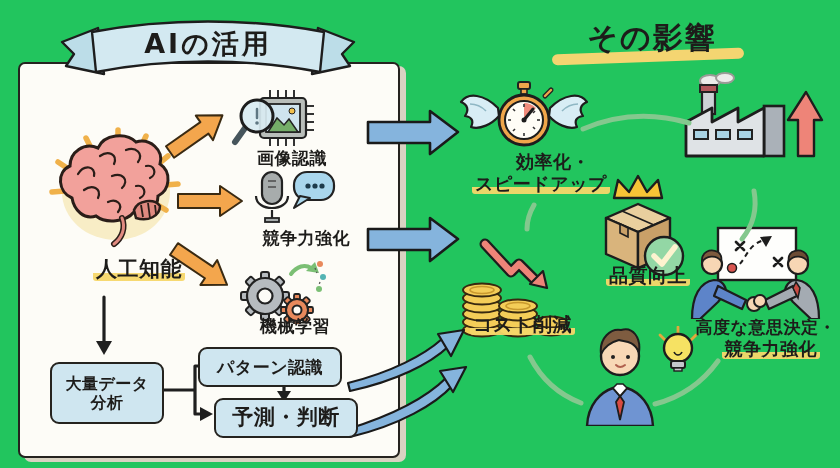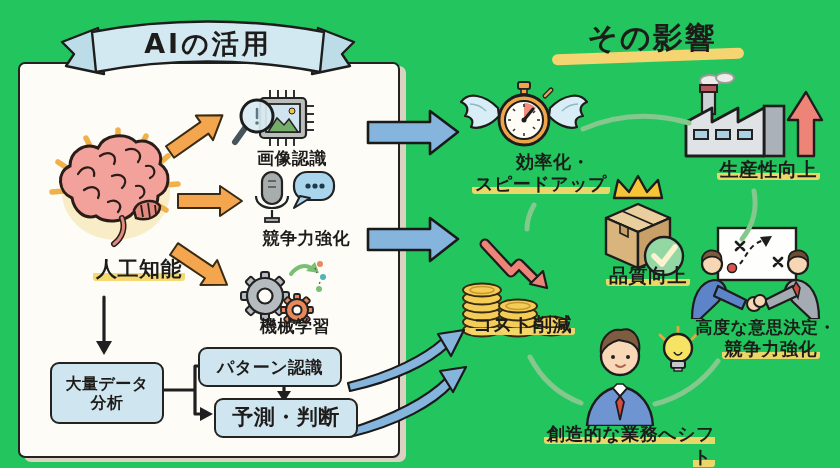--- a/index.html
+++ b/index.html
@@ -239,23 +239,20 @@
     <ellipse cx="53" cy="8" rx="9" ry="5" fill="#ececea" stroke="#9b9b97" stroke-width="2"></ellipse>
     <rect x="30" y="18" width="13" height="26" fill="#cdd2d6" stroke="#222" stroke-width="2.2"></rect>
     <rect x="28" y="15" width="17" height="7" fill="#b2575b" stroke="#222" stroke-width="2"></rect>
     <rect x="92" y="36" width="20" height="50" fill="#aab1b8" stroke="#1d1d1d" stroke-width="2.6"></rect>
     <path d="M14,86 L14,52 L40,38 L40,52 L66,38 L66,52 L92,38 L92,86 Z" fill="#dfe3e6" stroke="#1d1d1d" stroke-width="2.8" stroke-linejoin="round"></path>
     <rect x="22" y="60" width="14" height="9" fill="#a9d3e4" stroke="#222" stroke-width="2"></rect>
     <rect x="44" y="60" width="14" height="9" fill="#a9d3e4" stroke="#222" stroke-width="2"></rect>
     <rect x="66" y="60" width="14" height="9" fill="#a9d3e4" stroke="#222" stroke-width="2"></rect>
     <polygon points="126,86 126,50 116,50 134,22 150,50 142,50 142,86" fill="#ee8478" stroke="#1d1d1d" stroke-width="2.4" stroke-linejoin="round"></polygon>
   </svg>
-  <div class="lbl" style="left:674px;top:158px;width:146px;font-size:19px;z-index:6;">
-    <span class="hl">生産性向上</span>
-  </div>
 
   <svg class="abs" style="left:578px;top:168px;z-index:4;" width="112" height="112" viewBox="0 0 112 112">
     <polygon points="36,30 40,12 51,24 60,8 69,24 80,12 84,30" fill="#f6c436" stroke="#1d1d1d" stroke-width="2.4" stroke-linejoin="round"></polygon>
     <polygon points="28,50 60,36 92,50 60,64" fill="#e9cf9e" stroke="#1d1d1d" stroke-width="2.4" stroke-linejoin="round"></polygon>
     <polygon points="28,50 60,64 60,100 28,86" fill="#d9b47c" stroke="#1d1d1d" stroke-width="2.4" stroke-linejoin="round"></polygon>
     <polygon points="92,50 60,64 60,100 92,86" fill="#c9a068" stroke="#1d1d1d" stroke-width="2.4" stroke-linejoin="round"></polygon>
     <line x1="44" y1="43" x2="76" y2="57" stroke="#1d1d1d" stroke-width="1.6"></line>
     <polygon points="42,56 50,60 50,69 42,65" fill="#c9a068" stroke="#1d1d1d" stroke-width="1.6"></polygon>
     <circle cx="86" cy="88" r="19" fill="#93d7a5" stroke="#1d1d1d" stroke-width="2.4"></circle>
     <path d="M76,88 L84,96 L97,79" fill="none" stroke="#fdf3cf" stroke-width="5.5" stroke-linecap="round" stroke-linejoin="round"></path>
@@ -324,17 +321,14 @@
     <rect x="99" y="42" width="8" height="3" fill="#c3c8cc" stroke="#1d1d1d" stroke-width="1.4"></rect>
     <path d="M12,100 C13,78 26,66 38,62 L45,70 L52,62 C64,66 77,78 78,100 Z" fill="#6f94d2" stroke="#1d1d1d" stroke-width="2.4" stroke-linejoin="round"></path>
     <circle cx="45" cy="30" r="19" fill="#f8d8b6" stroke="#1d1d1d" stroke-width="2.4"></circle>
     <path d="M26,28 C24,12 36,2 46,4 C58,0 66,12 64,26 C58,14 50,16 44,14 C36,16 30,20 26,28 Z" fill="#7e5c40" stroke="#1d1d1d" stroke-width="2"></path>
     <circle cx="38" cy="31" r="2" fill="#222"></circle>
       <circle cx="53" cy="31" r="2" fill="#222"></circle>
     <path d="M41,39 Q45,43 50,39" fill="none" stroke="#b0604e" stroke-width="2" stroke-linecap="round"></path>
     <polygon points="38,62 45,70 52,62 48,58 42,58" fill="#fff" stroke="#1d1d1d" stroke-width="1.6"></polygon>
     <polygon points="45,70 41,76 45,94 49,76" fill="#d84b42" stroke="#1d1d1d" stroke-width="1.8"></polygon>
   </svg>
-  <div class="lbl" style="left:535px;top:423px;width:180px;font-size:18px;z-index:6;">
-    <span class="hl">創造的な業務へシフト</span>
-  </div>
 
 </div>
 
 </body></html>

